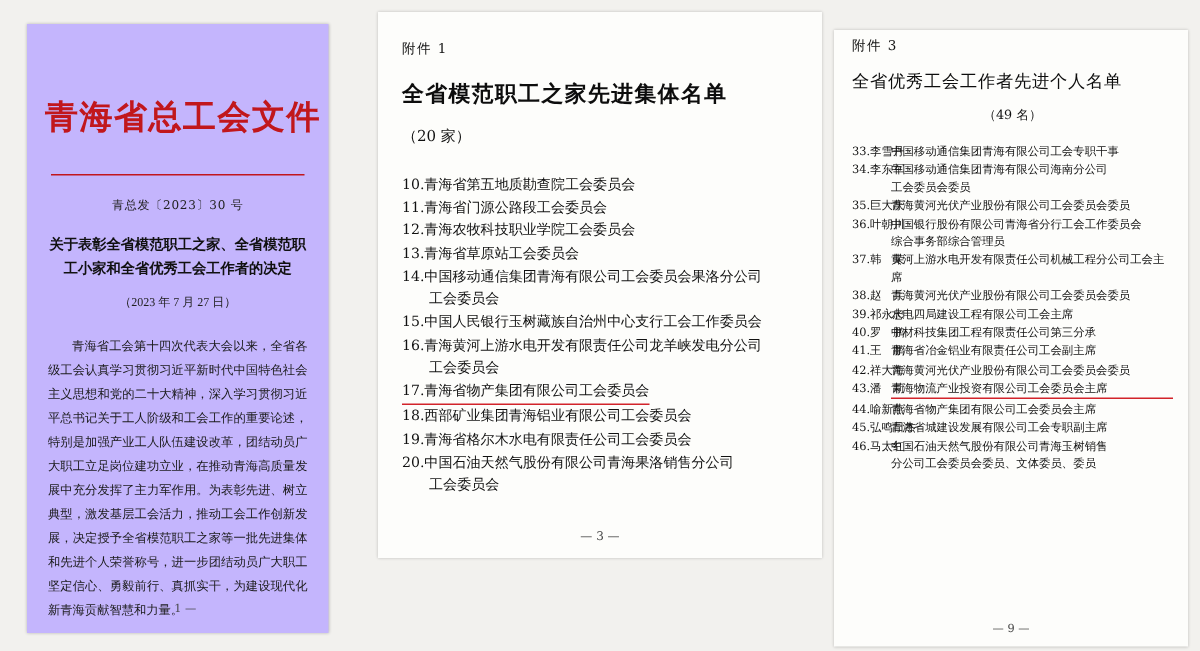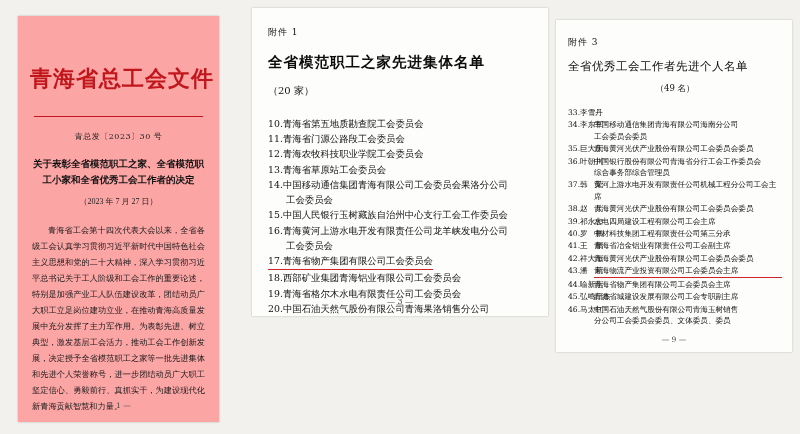--- a/index.html
+++ b/index.html
@@ -20,21 +20,21 @@
     background: #f2f1ee;
   }
 
   
   .doc1 {
     position: absolute;
     left: 18px;
     top: 16px;
     width: 201px;
     height: 406px;
-    background: #fca5a5;
+    background: #c4b5fd;
     box-shadow: 0 0 2px rgba(0,0,0,0.25);
     padding: 8px 12px;
     box-sizing: border-box;
     overflow: hidden;
   }
   .doc1-title {
     margin-top: 42px;
     text-align: center;
     color: #c1171c;
     font-family: "DejaVu Serif", serif;
@@ -93,21 +93,21 @@
     font-size: 7.5px;
     color: #444;
   }
 
   
   .doc2 {
     position: absolute;
     left: 252px;
     top: 8px;
     width: 296px;
-    height: 308px;
+    height: 364px;
     background: #fdfdfb;
     box-shadow: 0 0 2px rgba(0,0,0,0.22);
     padding: 18px 16px 10px 16px;
     box-sizing: border-box;
     overflow: hidden;
   }
   .attach-label {
     font-family: "DejaVu Serif", serif;
     font-size: 9px;
     color: #111;
@@ -160,24 +160,24 @@
     font-size: 8px;
     color: #444;
   }
 
   
   .doc3 {
     position: absolute;
     left: 556px;
     top: 20px;
     width: 236px;
-    height: 332px;
+    height: 411px;
     background: #fdfdfb;
     box-shadow: 0 0 2px rgba(0,0,0,0.22);
-    padding: 16px 10px 10px 12px;
+    padding: 4px 10px 10px 12px;
     box-sizing: border-box;
     overflow: hidden;
   }
   .doc3-title {
     margin-top: 10px;
     text-align: left;
     font-family: "DejaVu Serif", serif;
     font-weight: normal;
     font-size: 11.5px;
     color: #0d0d0d;
@@ -264,20 +264,21 @@
     <div class="doc2-foot">— 3 —</div>
   </div>
 
   <div class="doc3">
     <div class="attach-label">附件 3</div>
     <div class="doc3-title">全省优秀工会工作者先进个人名单</div>
     <div class="doc3-subtitle">（49 名）</div>
     <div class="doc3-list" id="doc3-list">
         <div class="doc3-row">
           <span class="num">33.李雪丹</span>
+          <span class="desc"><span>中国移动通信集团青海有限公司工会专职干事</span></span>
         </div>
         <div class="doc3-row">
           <span class="num">34.李东军</span>
           <span class="desc"><span>中国移动通信集团青海有限公司海南分公司</span><br><span>工会委员会委员</span></span>
         </div>
         <div class="doc3-row">
           <span class="num">35.巨大庆</span>
           <span class="desc"><span>青海黄河光伏产业股份有限公司工会委员会委员</span></span>
         </div>
         <div class="doc3-row">

